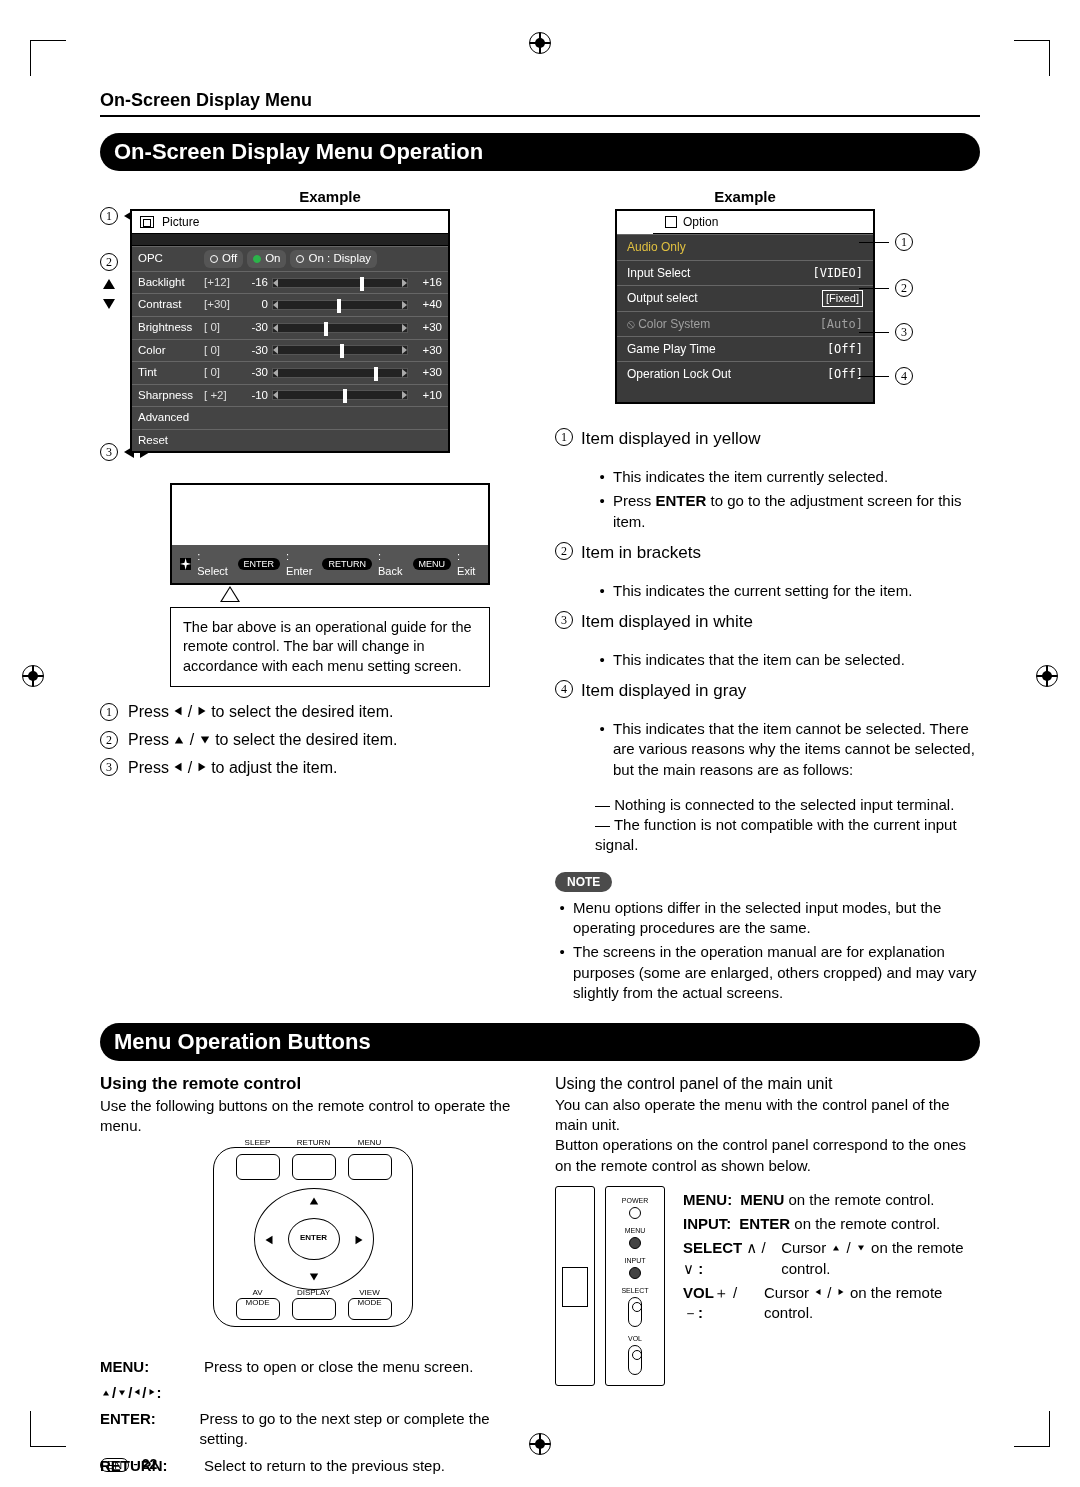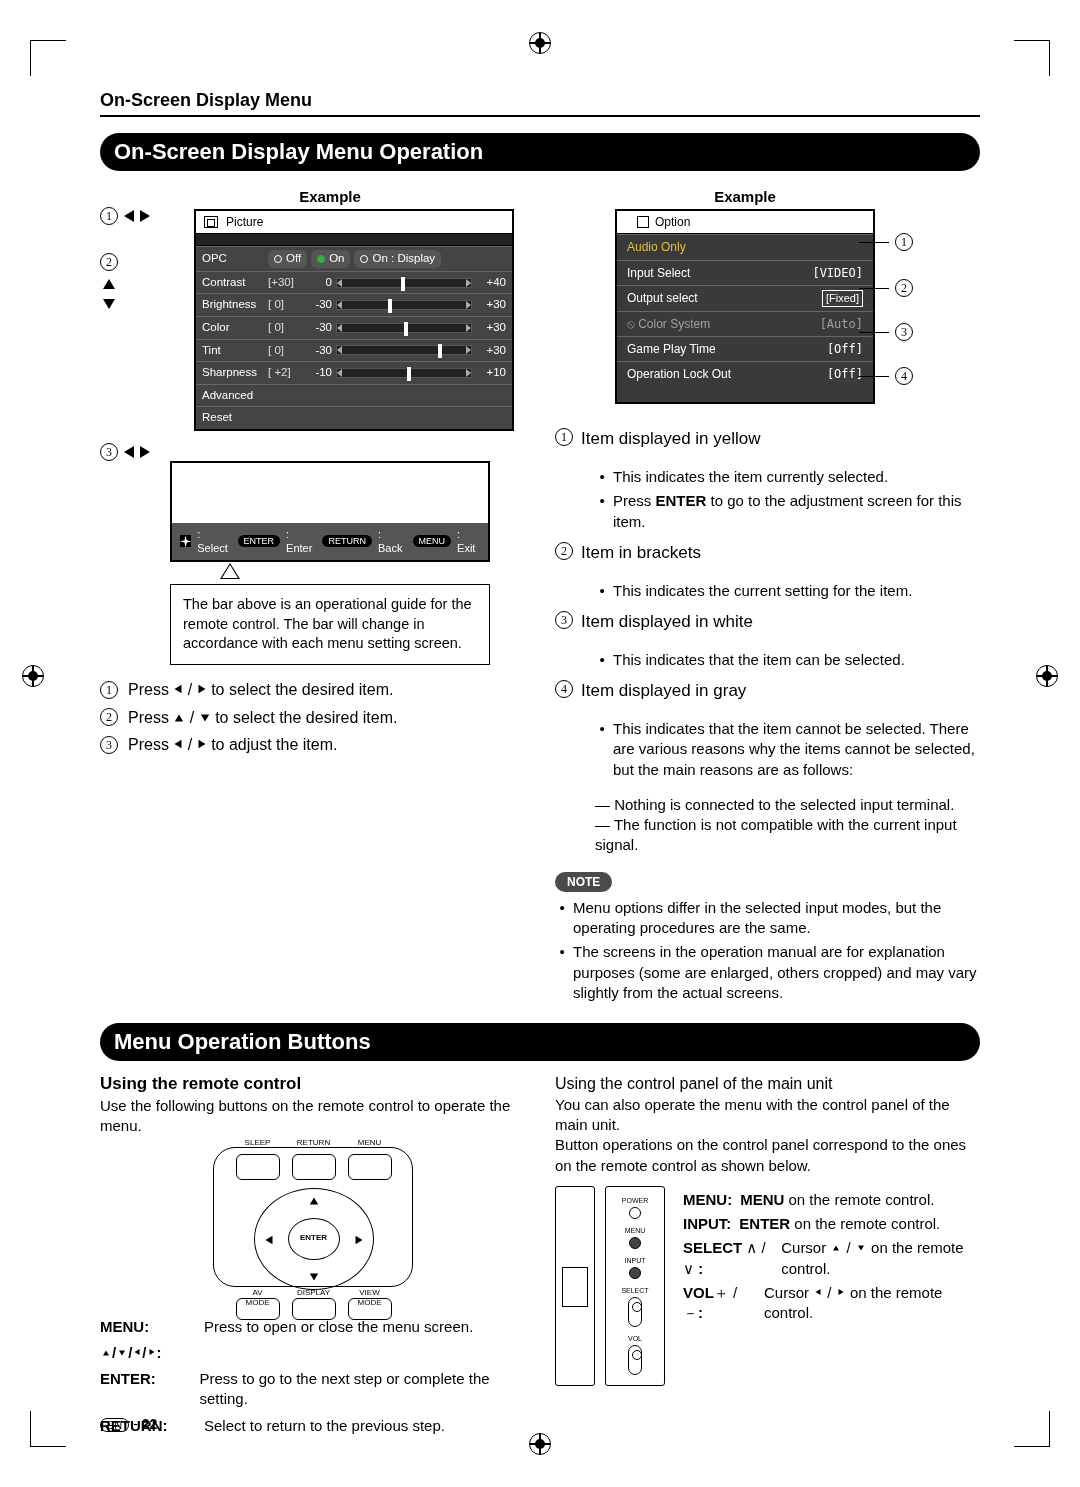--- a/index.html
+++ b/index.html
@@ -45,21 +45,21 @@
     font-size: 22px;
     border-radius: 20px;
     padding: 6px 18px;
     margin: 8px 0 12px 0;
   }
   .section-pill.inset { padding-left: 14px; }
   .cols { display:flex; gap:30px; }
   .col { flex:1 1 0; font-size:15px; line-height:1.35; }
   .example-label { text-align:center; font-weight:bold; font-size:15px; margin:4px 0 2px; }
   
-  .osd-picture { border:2px solid #000; background:#444; color:#fff; font-size:12px; width:320px; margin-left:94px; position:relative;}
+  .osd-picture { border:2px solid #000; background:#444; color:#fff; font-size:12px; width:320px; margin-left:30px; position:relative;}
   .osd-title { background:#fff; color:#000; display:flex; align-items:center; gap:8px; padding:3px 8px; border-bottom:1px solid #000;}
   .osd-title .icon { width:14px;height:12px;border:1px solid #000; position:relative;}
   .osd-title .icon::before{content:"";position:absolute;left:2px;top:2px;width:6px;height:6px;border:1px solid #000;}
   .osd-bar { height:12px; background:#222; border-bottom:1px solid #000;}
   .osd-row { display:flex; align-items:center; border-top:1px solid #666; padding:3px 6px; gap:4px; font-size:11.5px;}
   .osd-row .name { width:62px;}
   .osd-row .pre { width:34px; color:#ddd;}
   .osd-row .cur { width:26px; text-align:right;}
   .slider { flex:1; height:10px; background:#222; display:flex; align-items:center; justify-content:center; position:relative; border:1px solid #555;}
   .slider .tri-l, .slider .tri-r { width:0;height:0;border-top:4px solid transparent;border-bottom:4px solid transparent;}
@@ -86,40 +86,40 @@
   .guide-cross{ width:12px;height:12px; background:#000; position:relative;}
   .guide-cross::before{content:"";position:absolute;inset:0;clip-path:polygon(50% 0,60% 40%,100% 50%,60% 60%,50% 100%,40% 60%,0 50%,40% 40%);background:#fff;}
   .callout-box{border:1px solid #000; padding:10px 12px; font-size:14.5px; margin-top:6px;}
   .callout-tail{ width:0;height:0;border-left:10px solid transparent;border-right:10px solid transparent;border-bottom:16px solid #000; margin-left:120px; position:relative; top:1px;}
   .callout-tail::after{content:"";position:absolute;top:2px;left:-8px;width:0;height:0;border-left:8px solid transparent;border-right:8px solid transparent;border-bottom:13px solid #fff;}
   
   .steps{margin-top:14px; font-size:16px;}
   .steps .step{display:flex;align-items:center;gap:10px; margin:6px 0;}
   
   .osd-option{ border:2px solid #000; width:260px; margin-left:60px; font-size:12px; position:relative;}
-  .opt-title{background:#fff;padding:3px 20px;border-bottom:1px solid #000;display:flex;align-items:center;gap:6px;}
+  .opt-title{background:#fff;padding:3px 12px;border-bottom:1px solid #000;display:flex;align-items:center;gap:6px;margin-left:36px;}
   .opt-icon{width:12px;height:12px;border:1px solid #000;}
   .opt-row{display:flex;justify-content:space-between;align-items:center;padding:4px 10px;color:#fff;border-top:1px solid #666;}
   .darkbg{background:#3a3a3a;}
   .ylw{color:#e0c040;}
   .gray{color:#9f9f9f;}
   .bracket{font-family:monospace;}
   .opt-fixed{border:1px solid #fff;padding:0 3px; font-size:11px;}
   .opt-spacer{height:16px;background:#3a3a3a;}
   
   .desc-list .row{ display:flex; gap:8px; margin:10px 0;}
   .desc-list .sub{ margin-left:40px; font-size:15px;}
   .desc-list .sub li{margin-bottom:4px;}
   .desc-list .dash{margin-left:40px;list-style:none;padding:0;}
   .desc-list .dash li::before{content:"— ";}
   .note-pill{display:inline-block;background:#4b4b4b;color:#fff;font-weight:bold;font-size:12px;border-radius:10px;padding:2px 12px;margin-top:0;}
   .note-list{font-size:15px;margin:6px 0 0 0;padding-left:18px;}
   .note-list li{margin-bottom:4px; list-style-type: "•  ";}
   
-  .remote-box{ width:200px;height:140px;border:1.5px solid #000;border-radius:22px; margin:10px auto 30px; position:relative;}
+  .remote-box{ width:200px;height:180px;border:1.5px solid #000;border-radius:22px; margin:10px auto 30px; position:relative;}
   .remote-btn{position:absolute;border:1.2px solid #000;border-radius:6px;font-size:9px;text-align:center;}
   .sleep{top:6px;left:22px;width:44px;height:26px;} .return{top:6px;left:78px;width:44px;height:26px;} .menu{top:6px;left:134px;width:44px;height:26px;}
   .remote-lbl{position:absolute;font-size:8px;text-align:center;width:44px;}
   .dpad-outer{position:absolute;top:40px;left:40px;width:120px;height:102px;border:1.2px solid #000;border-radius:50%/50%;}
   .dpad-inner{position:absolute;top:70px;left:74px;width:52px;height:42px;border-radius:50%;border:1.2px solid #000;display:flex;align-items:center;justify-content:center;font-size:8px;font-weight:bold;}
   .dp-tri{position:absolute;}
   .av{top:150px;left:22px;width:44px;height:22px;} .disp{top:150px;left:78px;width:44px;height:22px;} .view{top:150px;left:134px;width:44px;height:22px;}
   
   .btn-table{font-size:15px;}
   .btn-table .r{display:flex;gap:14px;margin:6px 0;}
@@ -203,20 +203,31 @@
               <span class="opc-dot on"></span>
               <span>On</span>
             </span>
           <span class="opc-pill">
               <span class="opc-dot"></span>
               <span>On : Display</span>
             </span>
         </div>
 
         <div id="slider-rows">
+            <div class="osd-row">
+              <span class="name">Backlight</span>
+              <span class="pre">[+12]</span>
+              <span class="cur">-16</span>
+              <span class="slider">
+                <span class="tri-l"></span>
+                <span class="thumb" style="left:65%;"></span>
+                <span class="tri-r"></span>
+              </span>
+              <span class="max">+16</span>
+            </div>
             <div class="osd-row">
               <span class="name">Contrast</span>
               <span class="pre">[+30]</span>
               <span class="cur">0</span>
               <span class="slider">
                 <span class="tri-l"></span>
                 <span class="thumb" style="left:48%;"></span>
                 <span class="tri-r"></span>
               </span>
               <span class="max">+40</span>

